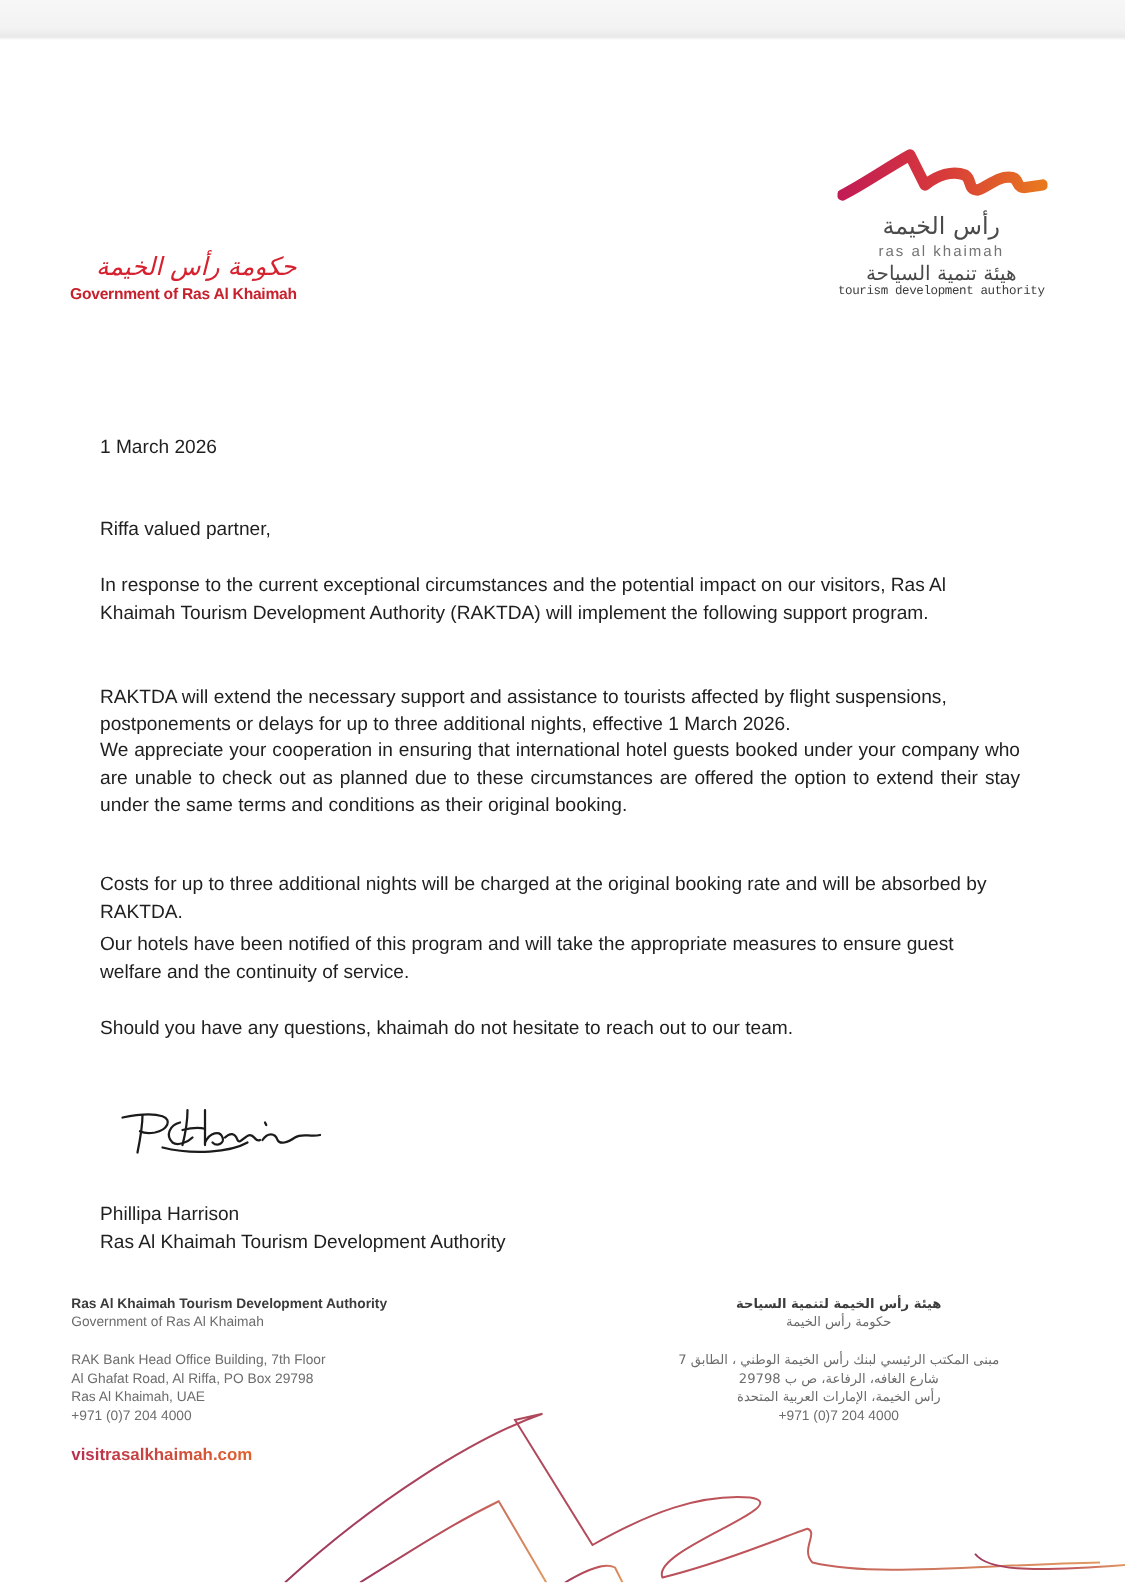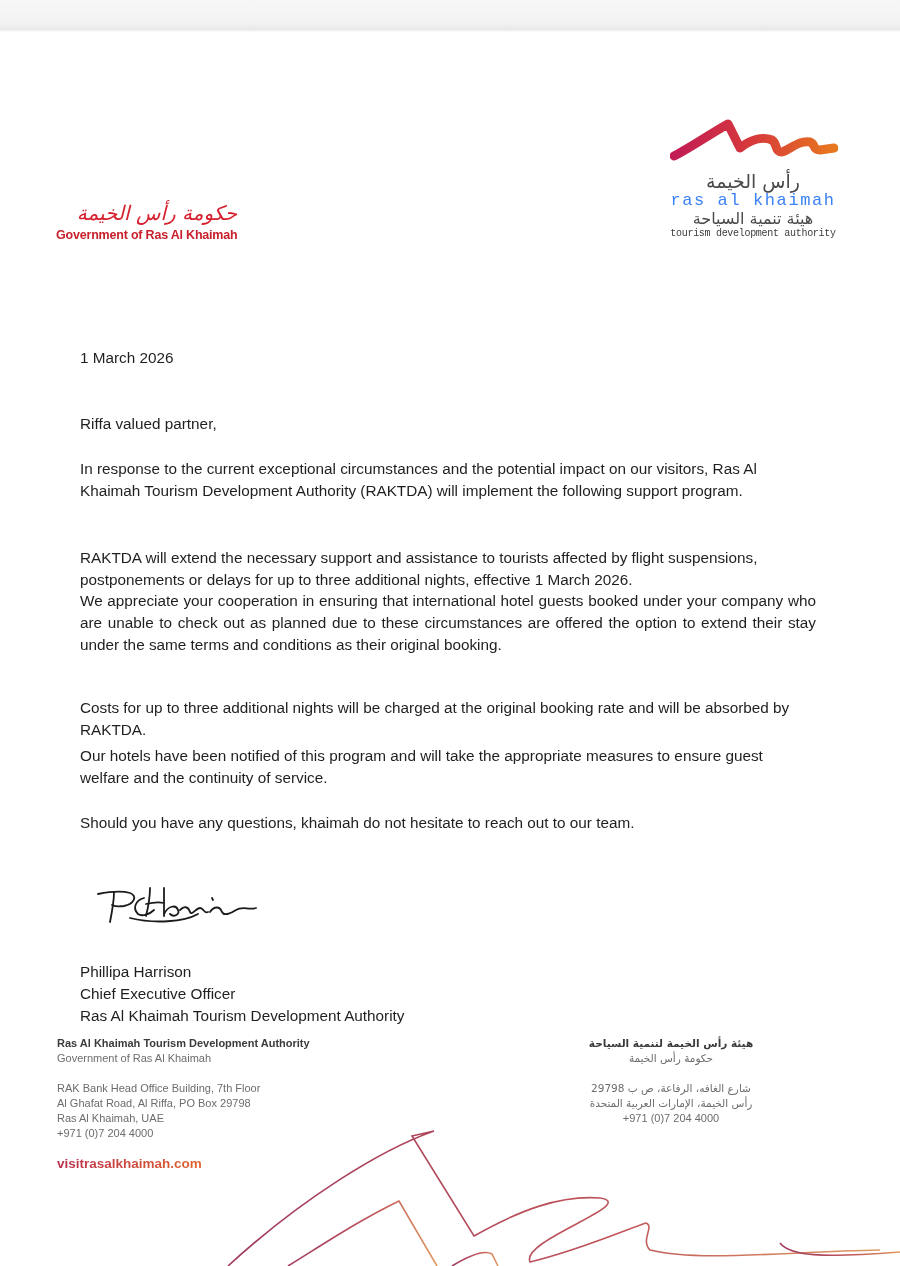--- a/index.html
+++ b/index.html
@@ -23,21 +23,21 @@
     }
     .gov-english {
       display: block; color: #c8202c; font-weight: bold;
       font-size: 12.5px; line-height: 15px; letter-spacing: -0.2px; margin-top: 2px;
     }
     
     .rak-logo { position: absolute; left: 668px; top: 118px; width: 170px; }
     .rak-mark { display: block; margin-left: 2px; }
     .rak-line { display: block; text-align: center; color: #444; }
     .rak-ar1 { direction: rtl; font-size: 19px; line-height: 22px; letter-spacing: 3px; margin-top: 4px; color: #4a4a4a; font-family: "DejaVu Sans", sans-serif; }
-    .rak-en1 { font-size: 17px; line-height: 18px; letter-spacing: 1.6px; color: #3b82f6; font-family: Liberation Mono, monospace; }
+    .rak-en1 { font-size: 12px; line-height: 18px; letter-spacing: 1.6px; color: #737373; font-family: Liberation Sans, sans-serif; }
     .rak-ar2 { direction: rtl; font-size: 16px; line-height: 18px; letter-spacing: 1px; color: #4a4a4a; font-family: "DejaVu Sans", sans-serif; }
     .rak-en2 { font-size: 10px; line-height: 12px; letter-spacing: -0.3px; color: #3c3c3c; font-family: Liberation Mono, monospace; }
 
     .letter {
       position: absolute; left: 80px; width: 736px;
       font-size: 15.3px; line-height: 22px; color: #1f1f1f;
     }
     .letter-date { top: 347px; }
     .salutation { top: 413px; }
     .para1 { top: 458px; }
@@ -116,21 +116,20 @@
     <path d="M70 30 C74 22, 82 20, 84 26 C86 30, 80 34, 76 30"></path>
     <path d="M86 26 C90 22, 94 22, 96 28 C98 32, 102 24, 106 24 C110 24, 110 30, 114 28"></path>
     <path d="M118 14 L119 16"></path>
     <path d="M116 28 C120 22, 126 22, 128 28 C130 32, 136 30, 142 26 C148 22, 154 26, 162 24"></path>
     <path d="M36 34 C60 40, 90 38, 104 30"></path>
   </g>
 </svg>
 
 <div class="signer-block">
   <div>Phillipa Harrison</div>
-  <div>Chief Executive Officer</div>
   <div>Ras Al Khaimah Tourism Development Authority</div>
 </div>
 
 <svg class="watermark" width="900" height="1266" viewBox="0 0 900 1266">
   <defs>
     <linearGradient id="wmGrad" x1="0" y1="0" x2="1" y2="0">
       <stop offset="0" stop-color="#a03a5e"></stop>
       <stop offset="0.6" stop-color="#c0565a"></stop>
       <stop offset="1" stop-color="#e09a62"></stop>
     </linearGradient>
@@ -151,16 +150,17 @@
   <div>Al Ghafat Road, Al Riffa, PO Box 29798</div>
   <div>Ras Al Khaimah, UAE</div>
   <div>+971 (0)7 204 4000</div>
   <div class="site">visitrasalkhaimah.com</div>
 </div>
 
 <div class="footer-right">
   <div class="org">هيئة رأس الخيمة لتنمية السياحة</div>
   <div>حكومة رأس الخيمة</div>
   <div class="gap"></div>
+  <div>مبنى المكتب الرئيسي لبنك رأس الخيمة الوطني ، الطابق 7</div>
   <div>شارع الغافه، الرفاعة، ص ب 29798</div>
   <div>رأس الخيمة، الإمارات العربية المتحدة</div>
   <div class="phone">+971 (0)7 204 4000</div>
 </div>
 
 </body></html>

